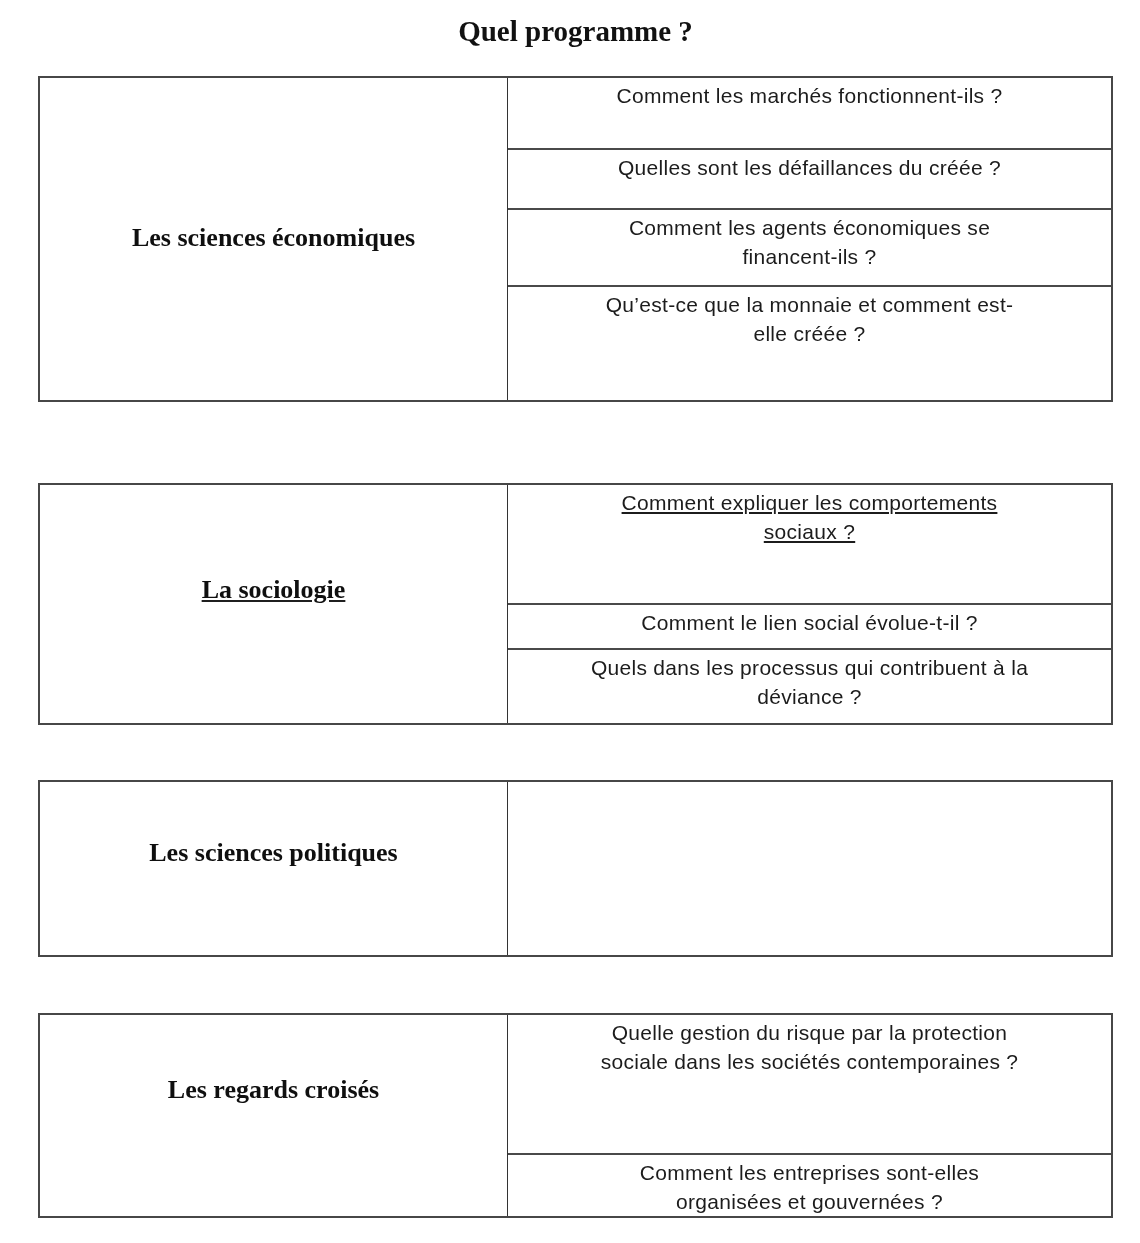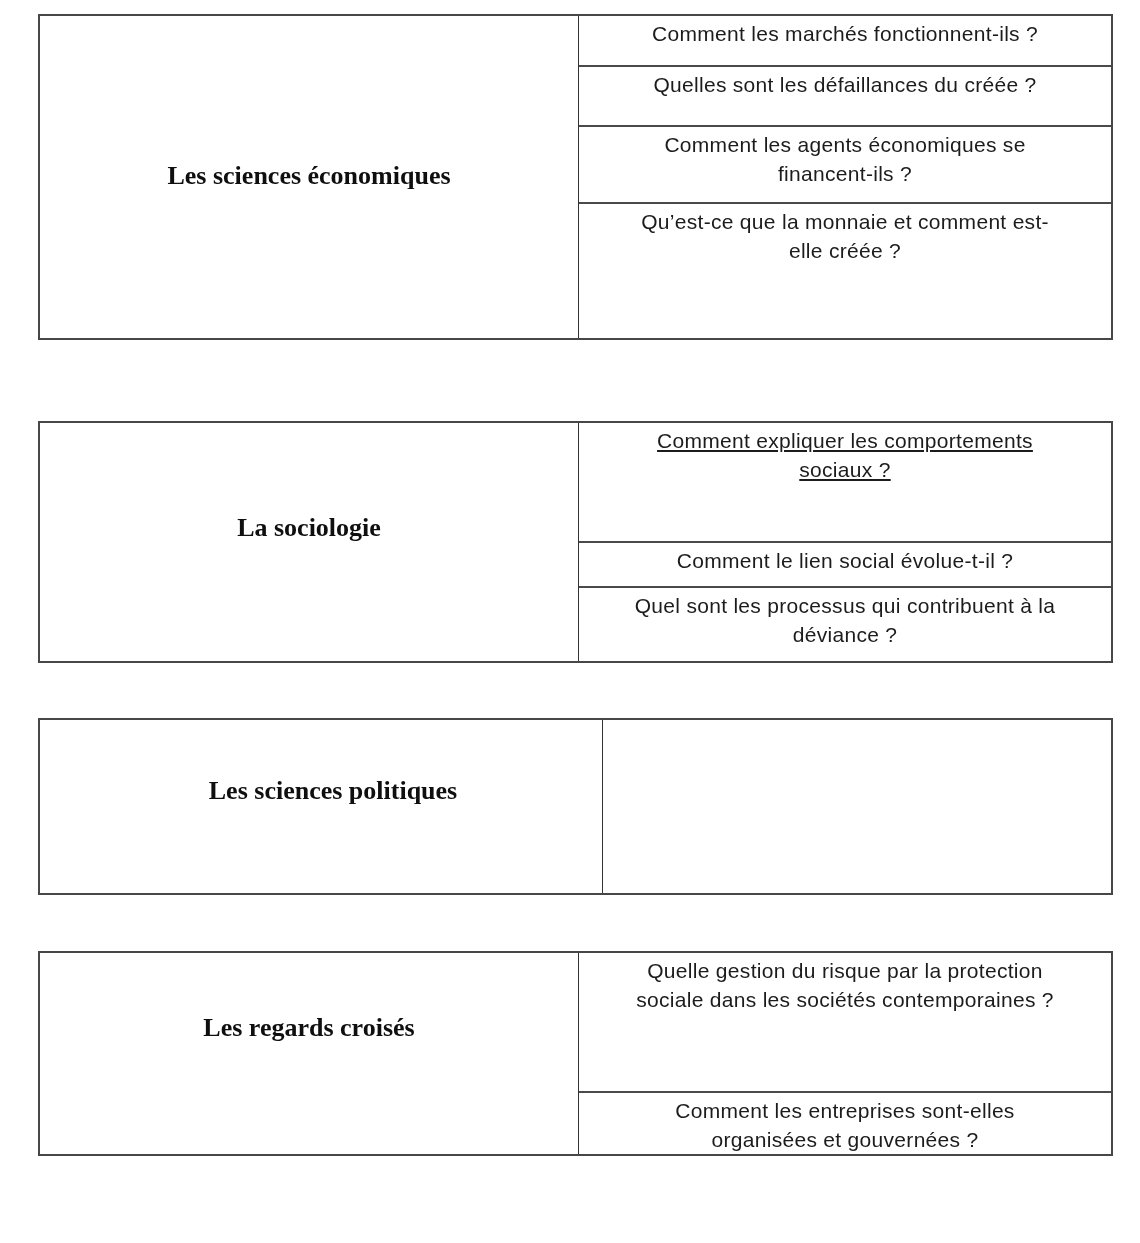--- a/index.html
+++ b/index.html
@@ -25,66 +25,67 @@
     box-sizing:border-box;
     border:2px solid #474747;
     background:#fff;
   }
   .tbl-1{height:326px;margin-top:14px;}
   .tbl-2{height:242px;margin-top:81px;}
   .tbl-3{height:177px;margin-top:55px;}
   .tbl-4{height:205px;margin-top:56px;}
 
   .cat-cell{
-    width:539px;
+    width:468px;
     box-sizing:border-box;
     border-right:1px solid #333;
     display:flex;
     align-items:center;
     justify-content:center;
     text-align:center;
   }
   .cat-label{
     font-family:"Liberation Serif",serif;
     font-weight:bold;
     font-size:26px;
     color:#0f0f0f;
   }
   .tbl-1 .cat-cell{padding-bottom:2px;}
-  .tbl-2 .cat-cell{padding-bottom:28px;}
-  .tbl-3 .cat-cell{padding-bottom:32px;margin-left:24px;}
+  .tbl-2 .cat-cell{padding-bottom:28px;text-decoration:underline;}
+  .tbl-3 .cat-cell{padding-bottom:32px;}
   .tbl-4 .cat-cell{padding-bottom:52px;}
 
   .q-col{flex:1;display:flex;flex-direction:column;}
   .q-cell{
     box-sizing:border-box;
     padding:3px 10px 0 10px;
     text-align:center;
     font-size:21px;
     line-height:29px;
     letter-spacing:0.3px;
     white-space:pre-line;
     color:#1c1c1c;
     border-bottom:2px solid #4a4a4a;
   }
   .q-cell:last-child{border-bottom:none;flex:1;}
 
-  .tbl-1 .q-cell:nth-child(1){height:51px;}
+  .tbl-1 .q-cell:nth-child(1){height:72px;}
   .tbl-1 .q-cell:nth-child(2){height:60px;}
   .tbl-1 .q-cell:nth-child(3){height:77px;}
   .tbl-2 .q-cell:nth-child(1){height:120px;text-decoration:underline;}
   .tbl-2 .q-cell:nth-child(2){height:45px;}
   .tbl-3 .q-cell:nth-child(1){height:88px;}
   .tbl-4 .q-cell:nth-child(1){height:140px;}
 </style>
 </head>
 <body>
 
 <div class="page">
 
+  <div class="doc-title">Quel programme ?</div>
 
   <div class="tbl tbl-1">
     <div class="cat-cell">
       <span class="cat-label">Les sciences économiques</span>
     </div>
     <div class="q-col">
       <div class="q-cell">Comment les marchés fonctionnent-ils ?</div>
       <div class="q-cell">Quelles sont les défaillances du créée ?</div>
       <div class="q-cell">Comment les agents économiques se
 financent-ils ?</div>
@@ -94,21 +95,21 @@
   </div>
 
   <div class="tbl tbl-2">
     <div class="cat-cell">
       <span class="cat-label">La sociologie</span>
     </div>
     <div class="q-col">
       <div class="q-cell">Comment expliquer les comportements
 sociaux ?</div>
       <div class="q-cell">Comment le lien social évolue-t-il ?</div>
-      <div class="q-cell">Quel sont les processus qui contribuent à la
+      <div class="q-cell">Quels dans les processus qui contribuent à la
 déviance ?</div>
     </div>
   </div>
 
   <div class="tbl tbl-3">
     <div class="cat-cell">
       <span class="cat-label">Les sciences politiques</span>
     </div>
   </div>
 

